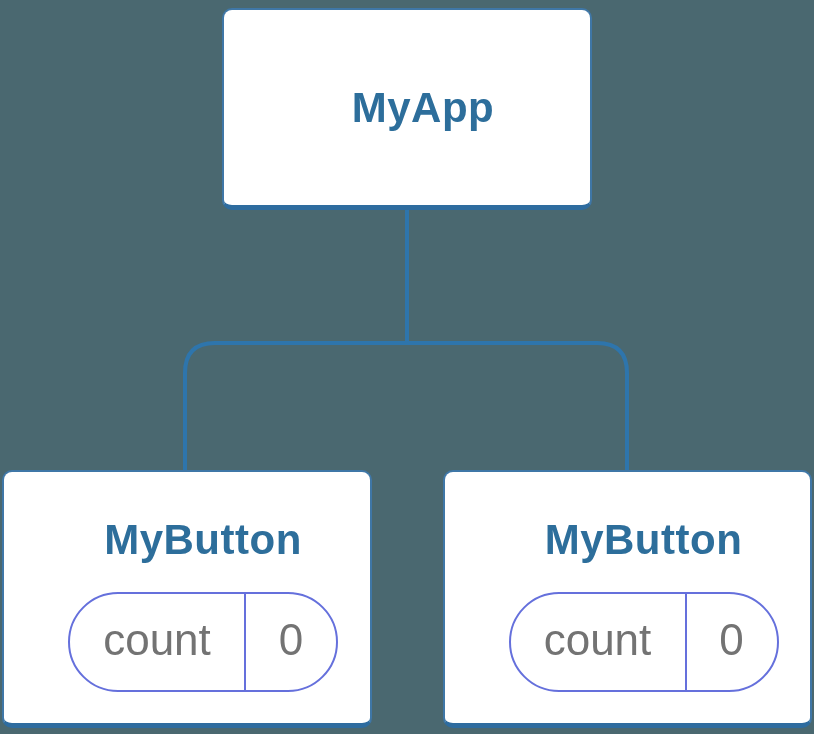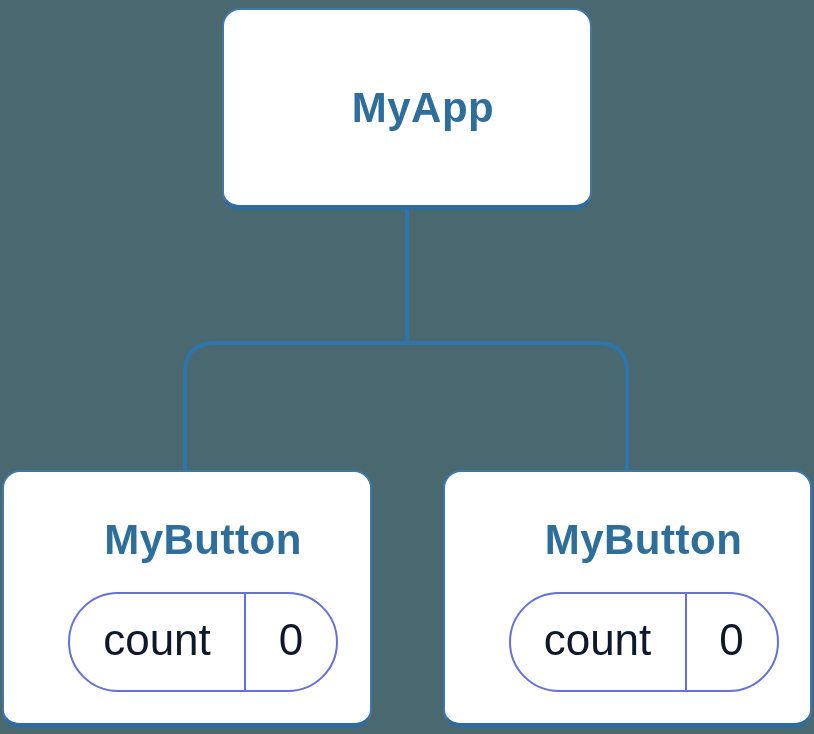--- a/index.html
+++ b/index.html
@@ -20,21 +20,21 @@
     top: 0;
     width: 814px;
     height: 734px;
   }
   .card {
     position: absolute;
     box-sizing: border-box;
     background: #ffffff;
     border: 2px solid #3F77A7;
     border-bottom: 5px solid #2E6C9F;
-    border-radius: 18px;
+    border-radius: 10px;
     display: flex;
     flex-direction: column;
     align-items: center;
     padding-left: 32px;
   }
   .card-root {
     left: 222px;
     top: 8px;
     width: 370px;
     height: 202px;
@@ -81,21 +81,21 @@
     justify-content: center;
   }
   .state-value-cell {
     width: 90px;
     border-left: 2px solid #6570DC;
     display: flex;
     align-items: center;
     justify-content: center;
   }
   .state-text {
-    color: #0f172a;
+    color: #737373;
     font-size: 44px;
     font-weight: 400;
     line-height: 1;
     padding-bottom: 4px;
   }
 </style>
 </head>
 <body>
 
 <svg class="connector-svg" viewBox="0 0 814 734" xmlns="http://www.w3.org/2000/svg">

